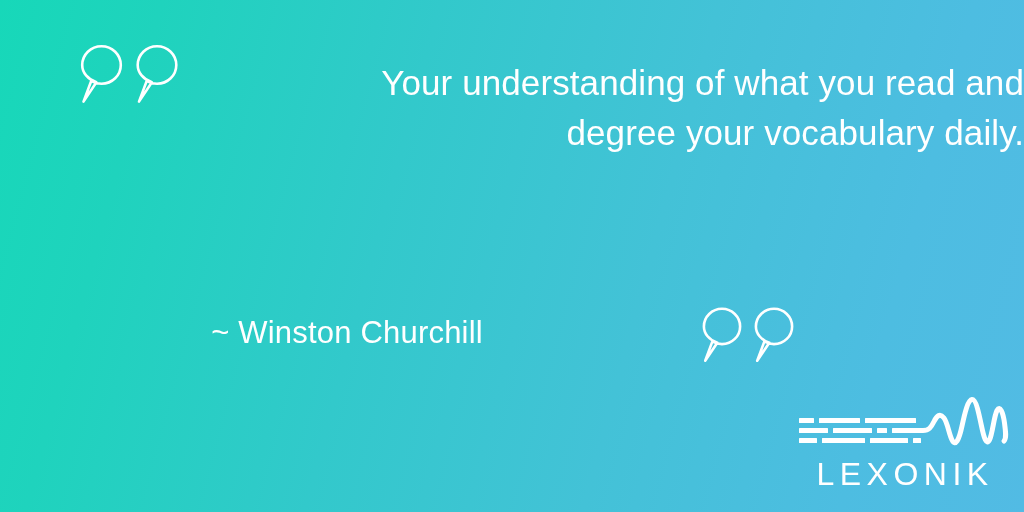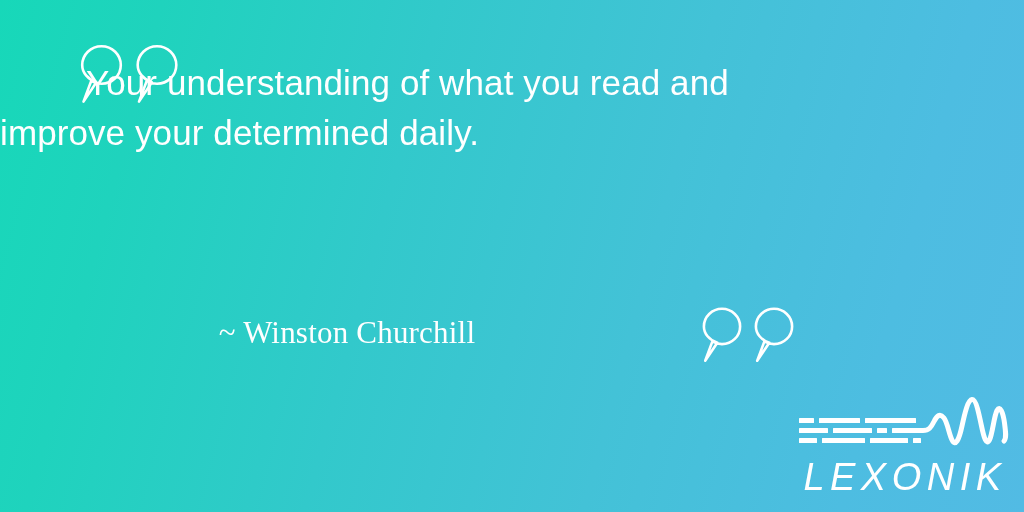--- a/index.html
+++ b/index.html
@@ -32,21 +32,21 @@
     width: 100px;
     height: 64px;
   }
 
   
   #quote-text {
     position: absolute;
     left: 0px;
     top: 58px;
     width: 1024px;
-    text-align: left;
+    text-align: right;
     color: #ffffff;
     font-size: 35px;
     font-weight: 300;
     line-height: 50px;
     letter-spacing: 0.1px;
     font-stretch: condensed;
   }
   #quote-text .qline {
     display: block;
     white-space: pre;
@@ -62,21 +62,20 @@
     top: 315px;
     width: 1024px;
     text-align: center;
     padding-right: 330px;
     box-sizing: border-box;
     color: #ffffff;
     font-size: 31px;
     font-weight: 300;
     letter-spacing: 0.2px;
     white-space: pre;
-    font-family: Liberation Serif, serif;
   }
 
   
   #logo {
     position: absolute;
     left: 795px;
     top: 396px;
     width: 215px;
     height: 104px;
   }
@@ -87,46 +86,45 @@
     width: 215px;
     height: 62px;
   }
   #logo-wordmark {
     position: absolute;
     left: 0;
     top: 60px;
     width: 215px;
     text-align: center;
     color: #ffffff;
-    font-size: 38px;
+    font-size: 32px;
     font-weight: 300;
     letter-spacing: 5.5px;
     padding-left: 5px;
     box-sizing: border-box;
     white-space: pre;
-    font-style: italic;
   }
 </style>
 </head>
 <body>
 
 <div id="canvas">
 
   <div id="open-quote">
     <svg width="108" height="66" viewBox="0 0 108 66" fill="none" xmlns="http://www.w3.org/2000/svg">
       <g stroke="#ffffff" stroke-width="2.6" fill="none" stroke-linecap="round" stroke-linejoin="round">
         <path d="M23.5 4.2 C34.2 4.2 42.8 12.6 42.8 23.0 C42.8 33.4 34.2 41.8 23.5 41.8 C20.0 41.8 16.8 40.9 14.0 39.4 L13.2 39.0 L5.5 59.6 L18.4 40.3 C9.8 37.3 4.2 30.7 4.2 23.0 C4.2 12.6 12.8 4.2 23.5 4.2 Z"></path>
         <path d="M79.0 4.2 C89.7 4.2 98.3 12.6 98.3 23.0 C98.3 33.4 89.7 41.8 79.0 41.8 C75.5 41.8 72.3 40.9 69.5 39.4 L68.7 39.0 L61.0 59.6 L73.9 40.3 C65.3 37.3 59.7 30.7 59.7 23.0 C59.7 12.6 68.3 4.2 79.0 4.2 Z"></path>
       </g>
     </svg>
   </div>
 
   <div id="quote-text">
     <span class="qline first">Your understanding of what you read and</span>
-    <span class="qline">improve your determined daily.</span>
+    <span class="qline">degree your vocabulary daily.</span>
   </div>
 
   <div id="attribution">~ Winston Churchill</div>
 
   <div id="close-quote">
     <svg width="100" height="64" viewBox="0 0 100 64" fill="none" xmlns="http://www.w3.org/2000/svg">
       <g stroke="#ffffff" stroke-width="2.6" fill="none" stroke-linecap="round" stroke-linejoin="round">
         <path d="M22.0 3.8 C32.0 3.8 40.1 11.7 40.1 21.4 C40.1 31.2 32.0 39.1 22.0 39.1 C18.8 39.1 15.8 38.3 13.2 36.8 L12.4 36.4 L5.2 55.8 L17.3 37.7 C9.2 34.9 3.9 28.7 3.9 21.4 C3.9 11.7 12.0 3.8 22.0 3.8 Z"></path>
         <path d="M74.0 3.8 C84.0 3.8 92.1 11.7 92.1 21.4 C92.1 31.2 84.0 39.1 74.0 39.1 C70.8 39.1 67.8 38.3 65.2 36.8 L64.4 36.4 L57.2 55.8 L69.3 37.7 C61.2 34.9 55.9 28.7 55.9 21.4 C55.9 11.7 64.0 3.8 74.0 3.8 Z"></path>
       </g>

